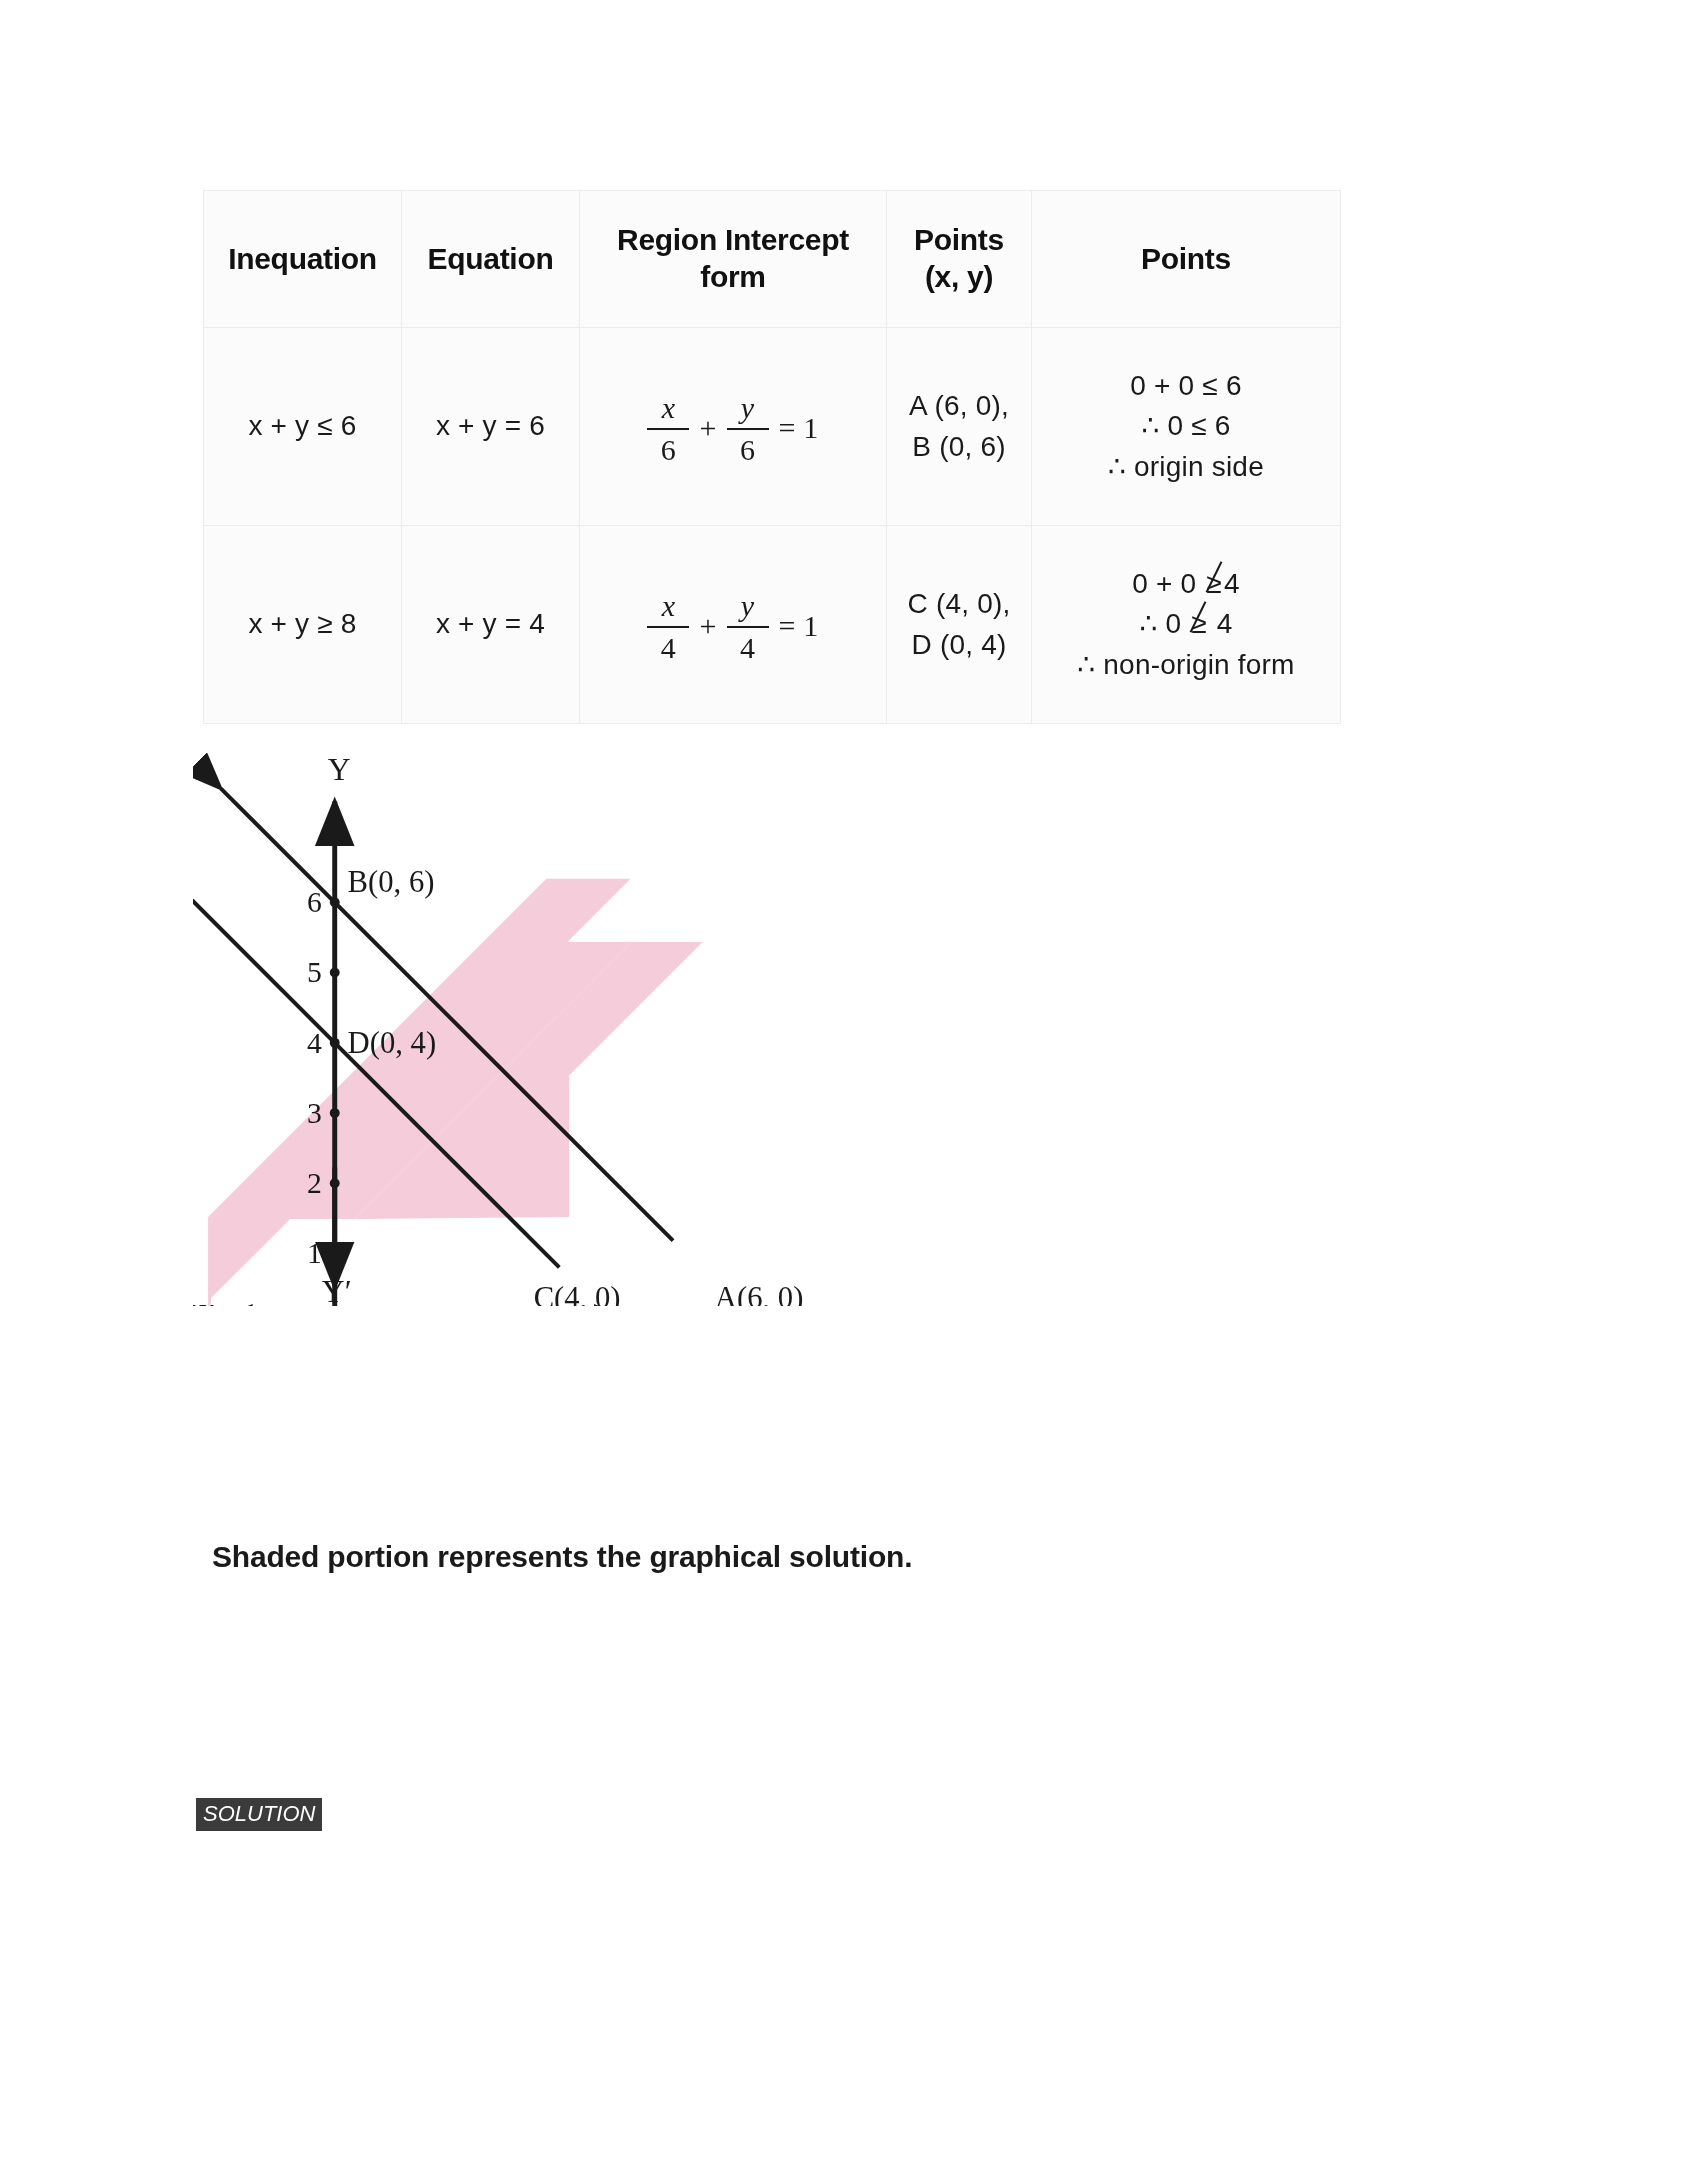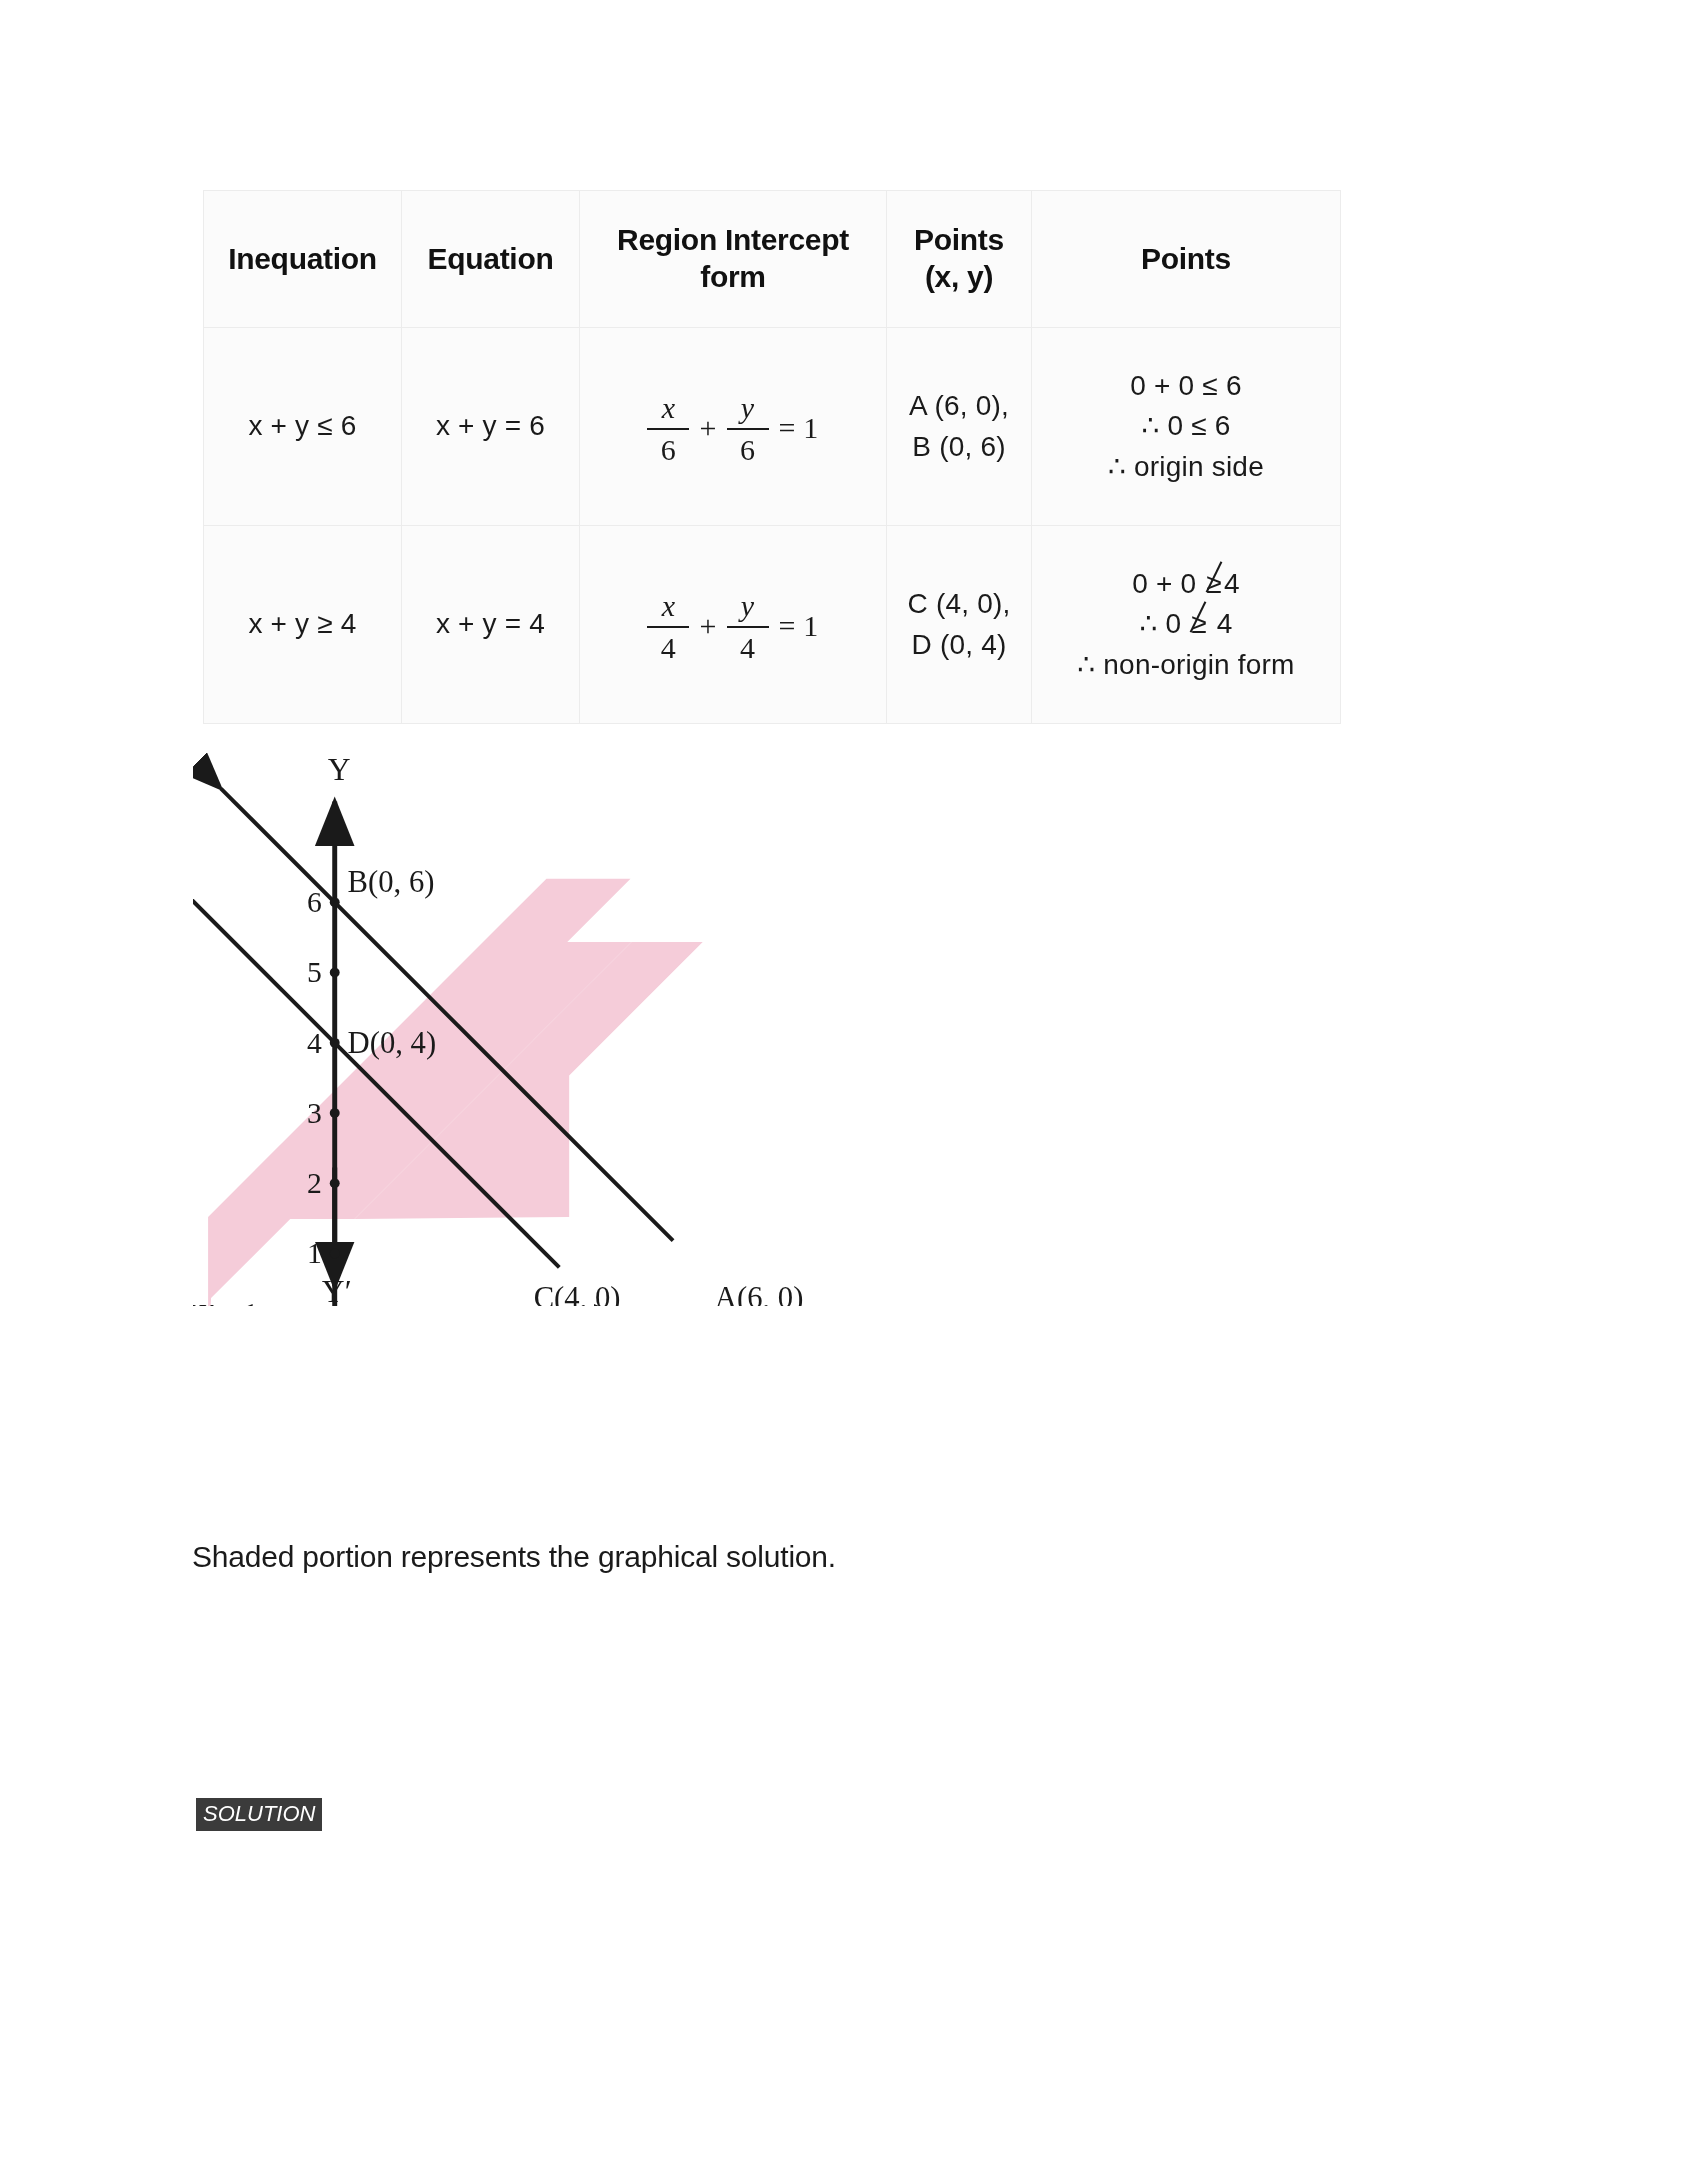--- a/index.html
+++ b/index.html
@@ -122,22 +122,23 @@
   .graph svg { display: block; }
 
   
   .txt {
     position: absolute;
     font-family: "Liberation Sans", sans-serif;
     color: #1a1a1a;
     letter-spacing: -0.2px;
   }
   .t-shaded {
-    left: 192px; top: 1540px;
-    font-size: 30px;
+    left: 212px; top: 1540px;
+    font-size: 30px;
+    font-weight: bold;
   }
   .t-heading {
     left: 196px; top: 1636px;
     font-size: 30px;
     font-weight: bold;
     color: #4e9a06;
     letter-spacing: 0px;
   }
   .t-heading .sep { color: #4e9a06; font-weight: bold; padding: 0 4px; }
   .t-question {
@@ -215,21 +216,21 @@
             <span>A (6, 0),</span><br>
             <span>B (0, 6)</span>
           </td>
           <td class="region-cell">
             <span class="region-line">0 + 0 ≤ 6</span>
             <span class="region-line">∴ 0 ≤ 6</span>
             <span class="region-line">∴ origin side</span>
           </td>
         </tr>
         <tr class="row-h2">
-          <td>x + y ≥ 4</td>
+          <td>x + y ≥ 8</td>
           <td>x + y = 4</td>
           <td>
             <span class="math">
               <span class="frac">
                 <span class="num">x</span>
                 <span class="bar"></span>
                 <span class="den">4</span>
               </span>
               <span class="op">+</span>
               <span class="frac">

